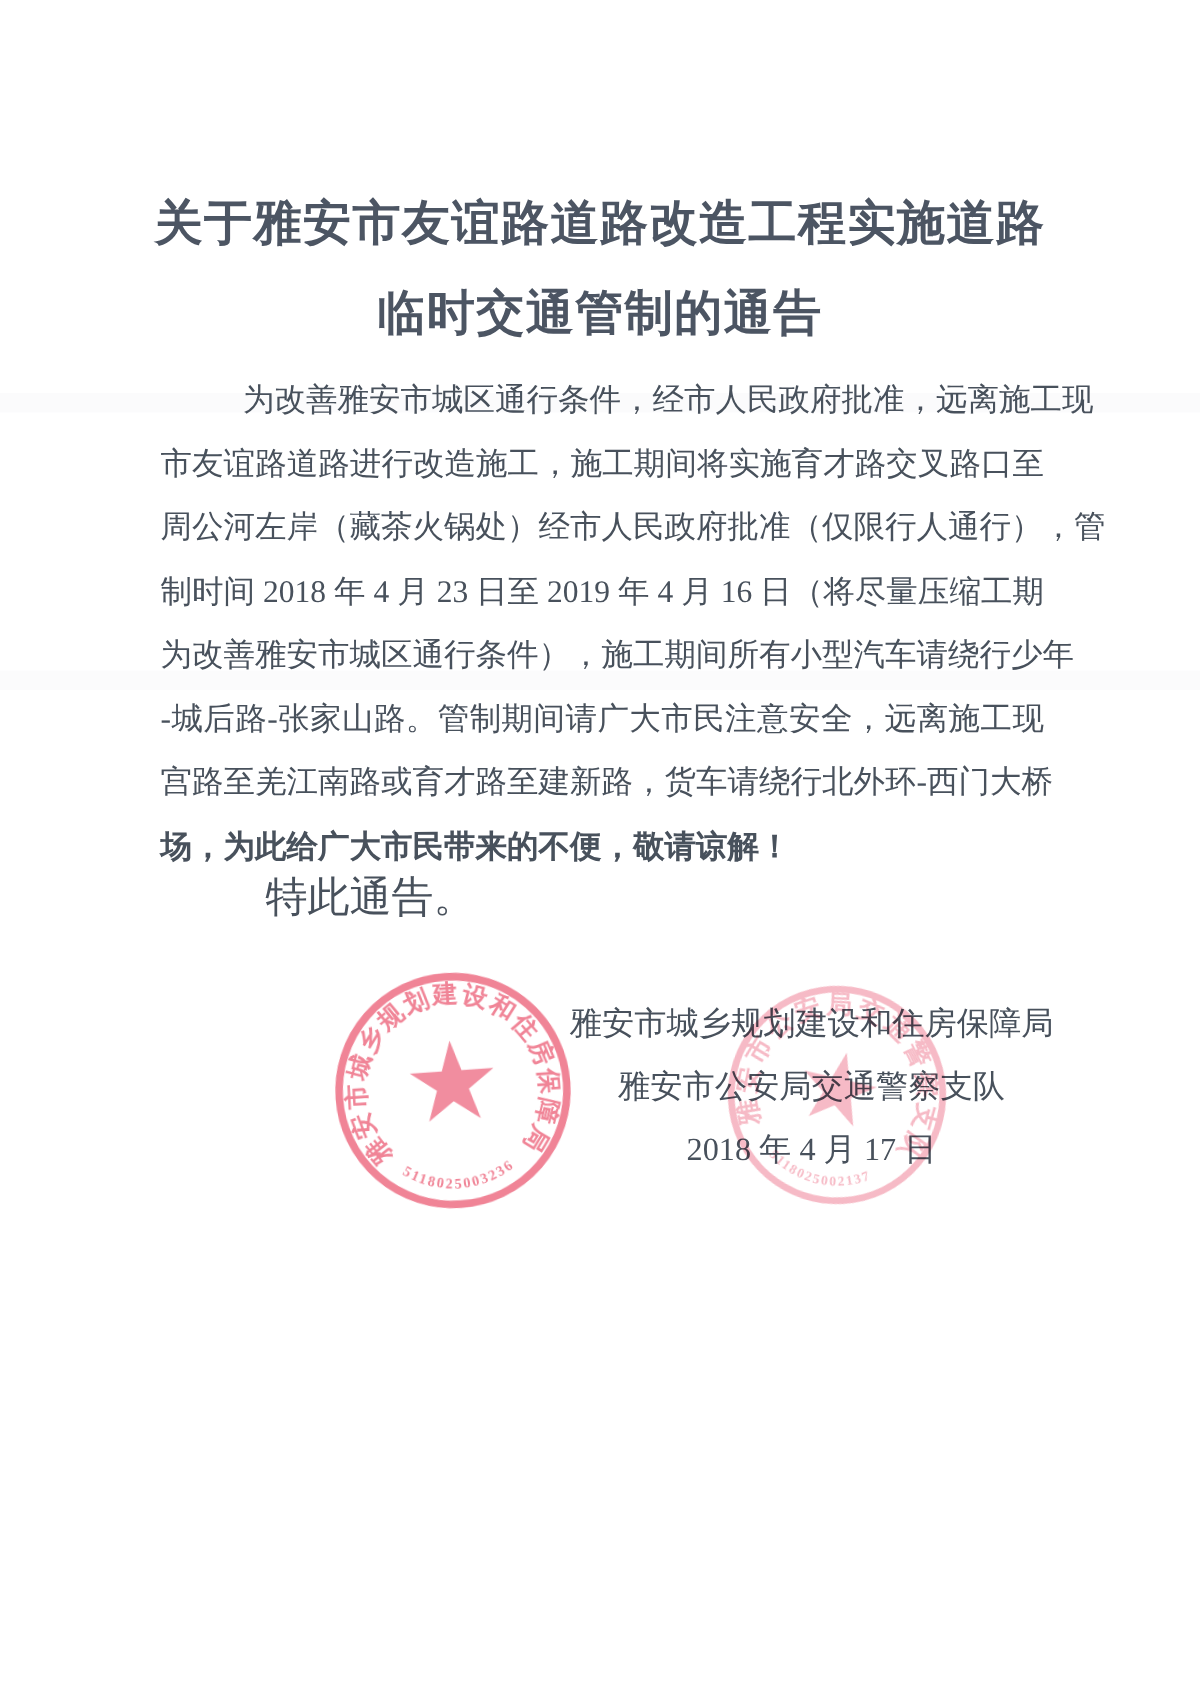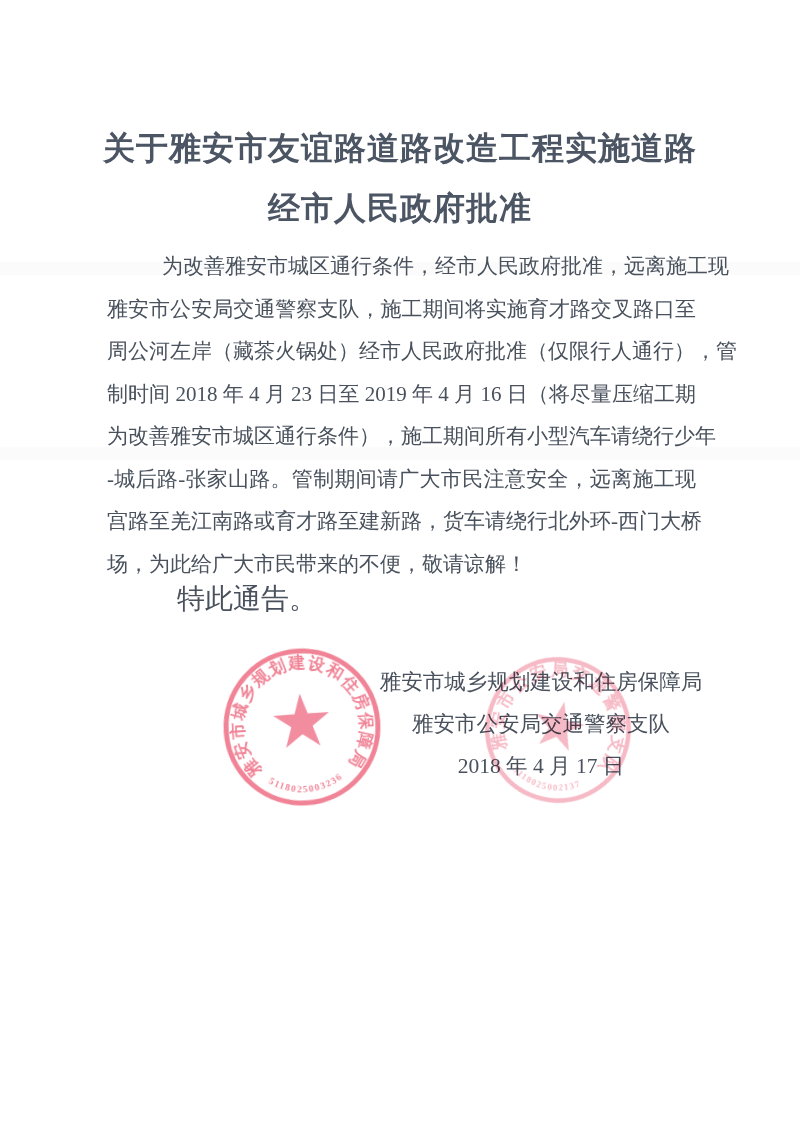--- a/index.html
+++ b/index.html
@@ -44,20 +44,21 @@
   .body-line {
     text-align: justify;
     text-align-last: justify;
     white-space: nowrap;
     height: 42.5px;
   }
   .body-line.first { text-indent: 55px; }
   .body-line.last {
     text-align: right;
     text-align-last: left;
+    font-weight: bold;
   }
   .closing-line {
     position: absolute;
     top: 578px;
     left: 107px;
     width: 589px;
     color: #48515c;
     font-size: 28px;
     line-height: 42.5px;
     text-indent: 70px;
@@ -104,26 +105,26 @@
 </head>
 <body>
 
 <div class="page">
 
   <div class="scan-band" style="top:262px"></div>
   <div class="scan-band" style="top:447px"></div>
 
   <div class="doc-title">
     <div>关于雅安市友谊路道路改造工程实施道路</div>
-    <div>经市人民政府批准</div>
+    <div>临时交通管制的通告</div>
   </div>
 
   <div class="body-text">
     <div class="body-line first">为改善雅安市城区通行条件，经市人民政府批准，远离施工现</div>
-    <div class="body-line">雅安市公安局交通警察支队，施工期间将实施育才路交叉路口至</div>
+    <div class="body-line">市友谊路道路进行改造施工，施工期间将实施育才路交叉路口至</div>
     <div class="body-line">周公河左岸（藏茶火锅处）经市人民政府批准（仅限行人通行），管</div>
     <div class="body-line">制时间 2018 年 4 月 23 日至 2019 年 4 月 16 日（将尽量压缩工期</div>
     <div class="body-line">为改善雅安市城区通行条件），施工期间所有小型汽车请绕行少年</div>
     <div class="body-line">-城后路-张家山路。管制期间请广大市民注意安全，远离施工现</div>
     <div class="body-line">宫路至羌江南路或育才路至建新路，货车请绕行北外环-西门大桥</div>
     <div class="body-line last">场，为此给广大市民带来的不便，敬请谅解！</div>
   </div>
 
   <div class="closing-line">特此通告。</div>
 

